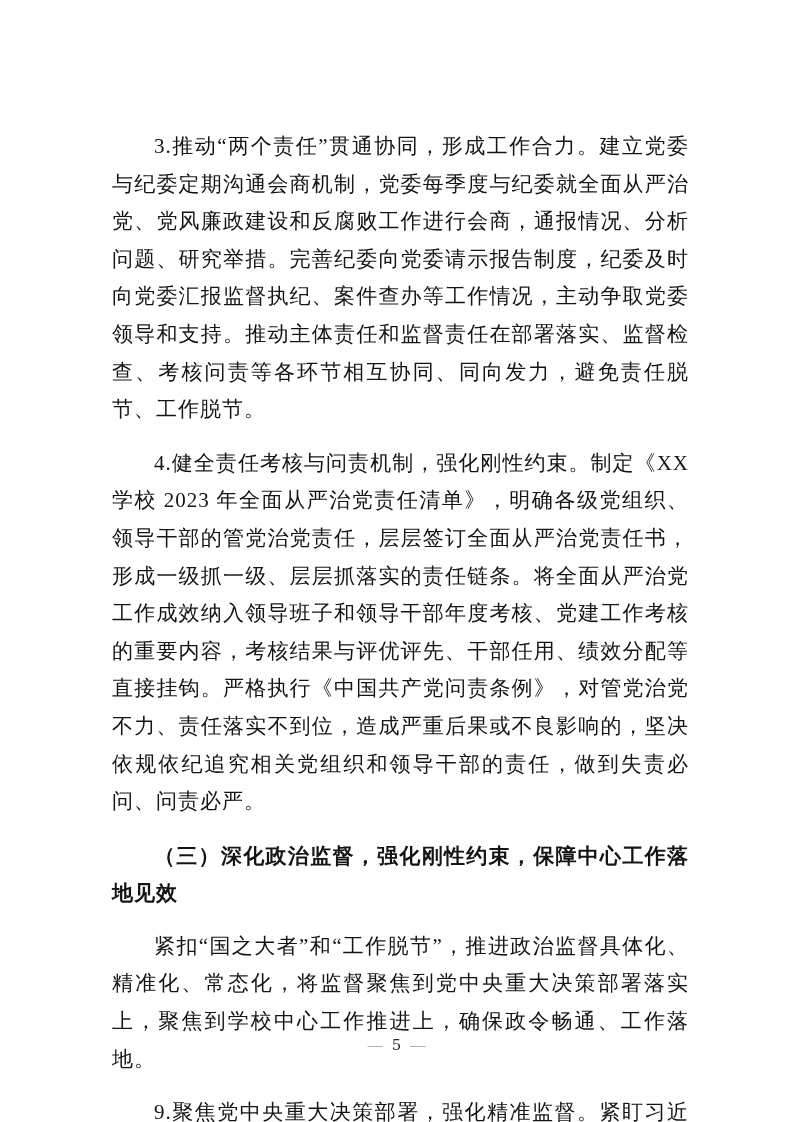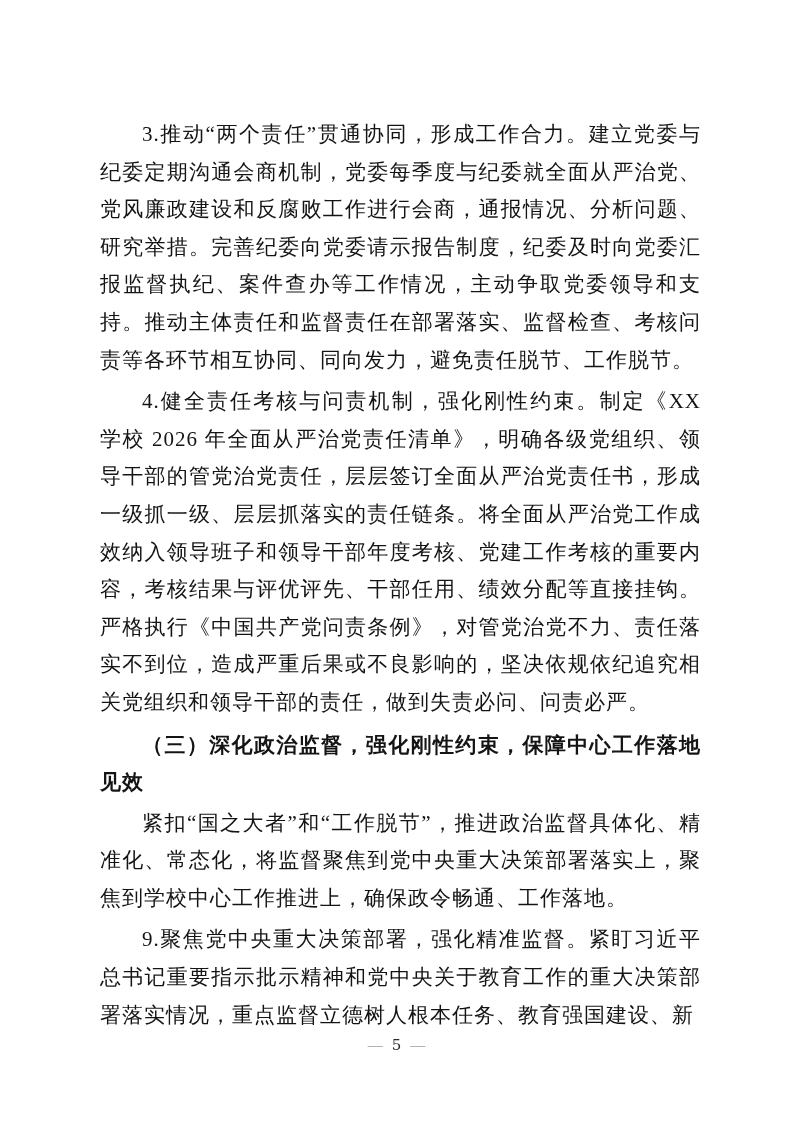--- a/index.html
+++ b/index.html
@@ -25,21 +25,21 @@
     top: 112px;
     width: 609px;
     color: #141414;
     font-size: 21px;
     line-height: 37.6px;
     letter-spacing: 1px;
     text-align: justify;
     text-justify: inter-character;
   }
   p.para {
-    margin: 4px;
+    margin: 16px;
     padding: 0;
     text-indent: 2em;
     text-align-last: left;
   }
   p.heading {
     font-weight: bold;
     font-family: "Liberation Sans", "DejaVu Sans", sans-serif;
   }
   .footer {
     position: absolute;
@@ -63,21 +63,21 @@
   }
 </style>
 </head>
 <body>
 
 <div class="page">
 
   <main class="content">
 
   <p class="para body">3.推动“两个责任”贯通协同，形成工作合力。建立党委与纪委定期沟通会商机制，党委每季度与纪委就全面从严治党、党风廉政建设和反腐败工作进行会商，通报情况、分析问题、研究举措。完善纪委向党委请示报告制度，纪委及时向党委汇报监督执纪、案件查办等工作情况，主动争取党委领导和支持。推动主体责任和监督责任在部署落实、监督检查、考核问责等各环节相互协同、同向发力，避免责任脱节、工作脱节。</p>
-      <p class="para body">4.健全责任考核与问责机制，强化刚性约束。制定《XX 学校 2026 年全面从严治党责任清单》，明确各级党组织、领导干部的管党治党责任，层层签订全面从严治党责任书，形成一级抓一级、层层抓落实的责任链条。将全面从严治党工作成效纳入领导班子和领导干部年度考核、党建工作考核的重要内容，考核结果与评优评先、干部任用、绩效分配等直接挂钩。严格执行《中国共产党问责条例》，对管党治党不力、责任落实不到位，造成严重后果或不良影响的，坚决依规依纪追究相关党组织和领导干部的责任，做到失责必问、问责必严。</p>
+      <p class="para body">4.健全责任考核与问责机制，强化刚性约束。制定《XX 学校 2023 年全面从严治党责任清单》，明确各级党组织、领导干部的管党治党责任，层层签订全面从严治党责任书，形成一级抓一级、层层抓落实的责任链条。将全面从严治党工作成效纳入领导班子和领导干部年度考核、党建工作考核的重要内容，考核结果与评优评先、干部任用、绩效分配等直接挂钩。严格执行《中国共产党问责条例》，对管党治党不力、责任落实不到位，造成严重后果或不良影响的，坚决依规依纪追究相关党组织和领导干部的责任，做到失责必问、问责必严。</p>
       <p class="para heading">（三）深化政治监督，强化刚性约束，保障中心工作落地见效</p>
       <p class="para body">紧扣“国之大者”和“工作脱节”，推进政治监督具体化、精准化、常态化，将监督聚焦到党中央重大决策部署落实上，聚焦到学校中心工作推进上，确保政令畅通、工作落地。</p>
       <p class="para body">9.聚焦党中央重大决策部署，强化精准监督。紧盯习近平总书记重要指示批示精神和党中央关于教育工作的重大决策部署落实情况，重点监督立德树人根本任务、教育强国建设、新</p>
     </main>
 
   <footer class="footer">
     <span class="dash">—</span><span class="pagenum">5</span><span class="dash">—</span>
   </footer>
 
 </div>

